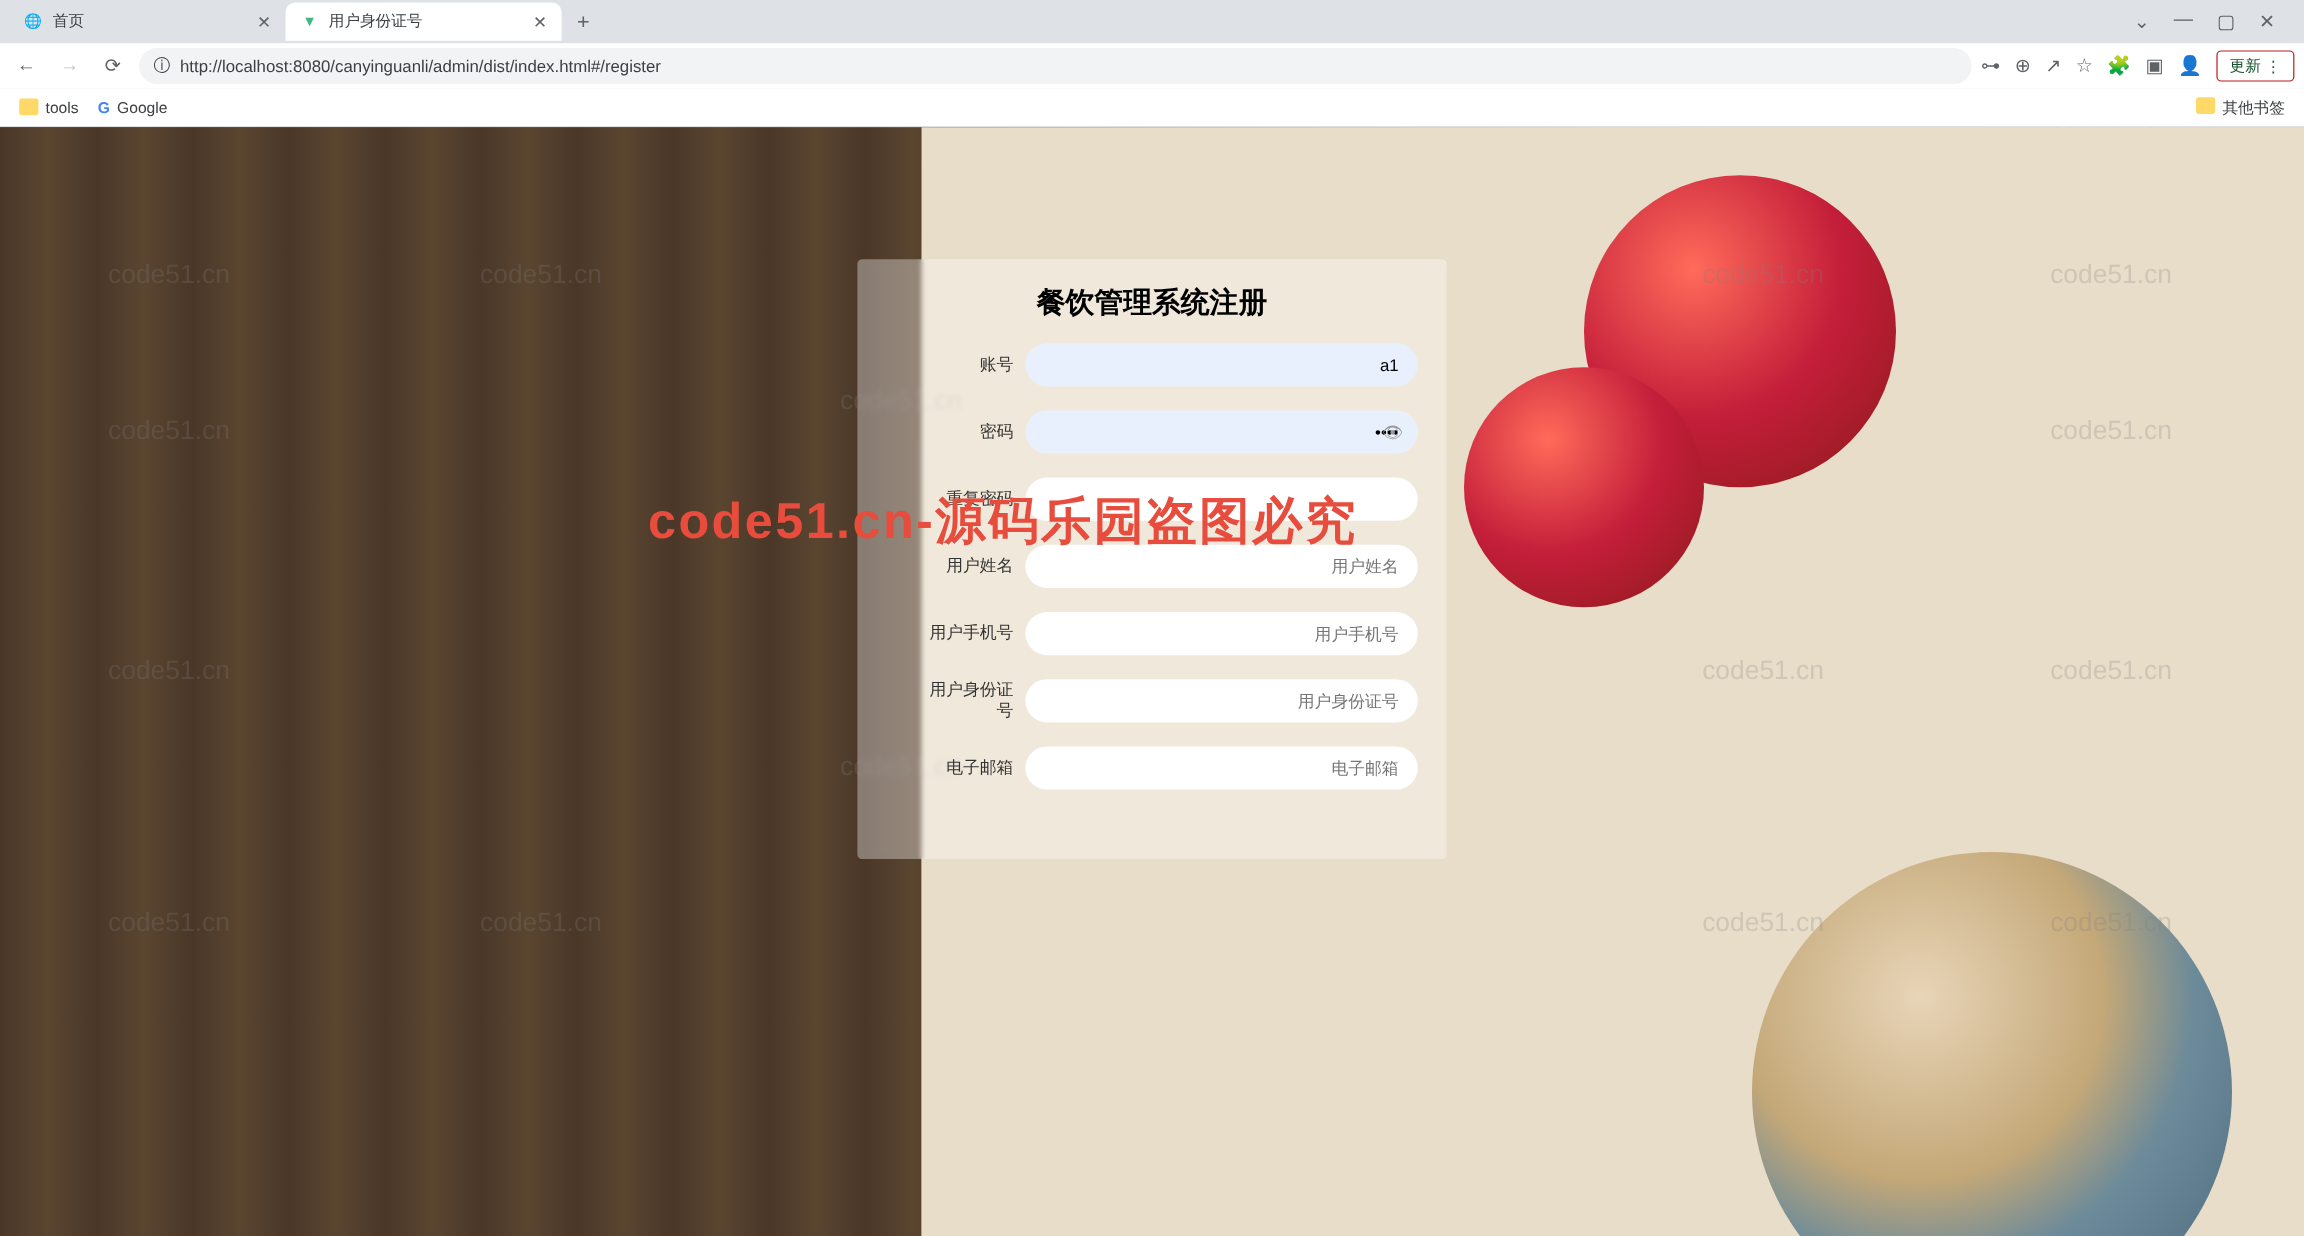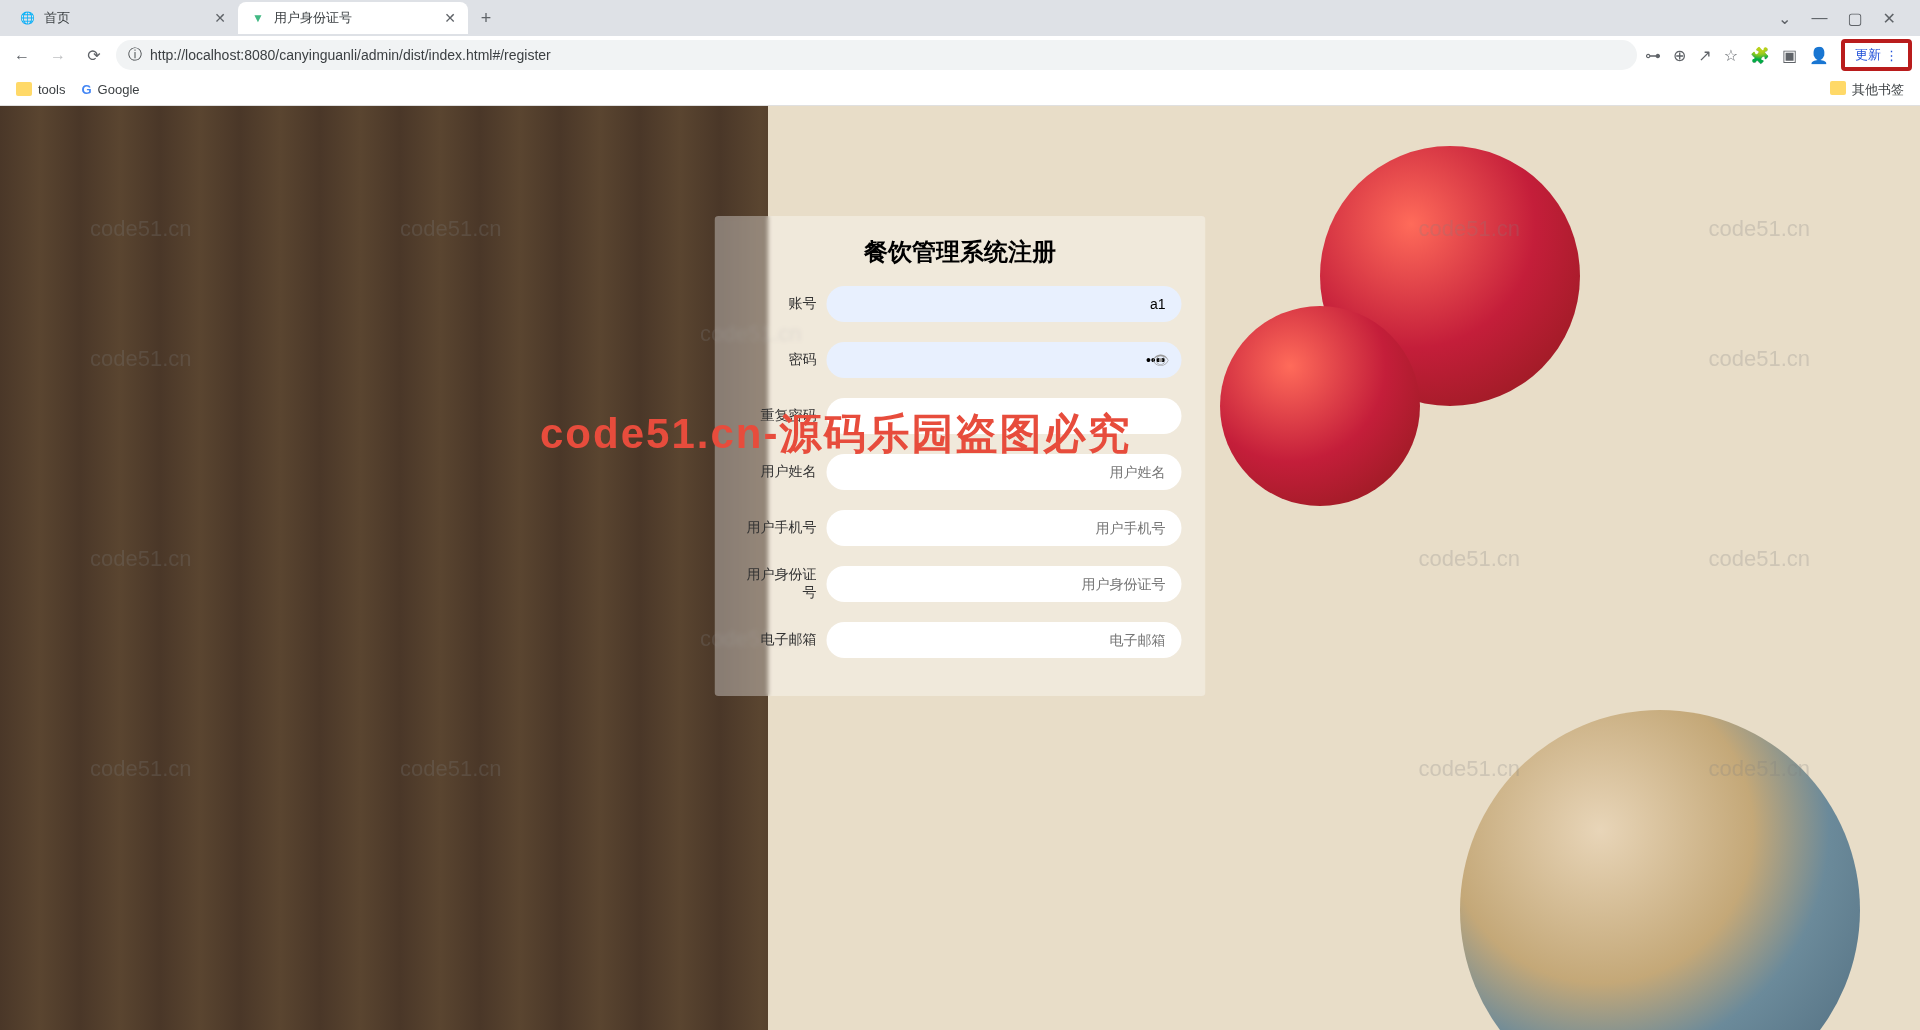--- a/index.html
+++ b/index.html
@@ -15,21 +15,21 @@
 .new-tab { width: 28px; height: 28px; display: flex; align-items: center; justify-content: center; color: #5f6368; font-size: 18px; cursor: pointer; margin-left: 4px; }
 .window-controls { margin-left: auto; display: flex; gap: 20px; padding: 0 16px; color: #5f6368; }
 .window-controls span { cursor: pointer; }
 
 .nav-bar { display: flex; align-items: center; height: 38px; padding: 4px 8px; background: #fff; gap: 8px; }
 .nav-btn { width: 28px; height: 28px; display: flex; align-items: center; justify-content: center; color: #5f6368; cursor: pointer; border-radius: 50%; }
 .url-bar { flex: 1; display: flex; align-items: center; height: 30px; background: #f1f3f4; border-radius: 15px; padding: 0 12px; gap: 8px; font-size: 14px; color: #3c4043; }
 .url-text { flex: 1; }
 .url-icons { display: flex; gap: 12px; color: #5f6368; align-items: center; }
 .url-icons span { cursor: pointer; }
-.update-btn { border: 4px solid #b91c1c; color: #1d4ed8; padding: 3px 10px; border-radius: 4px; font-size: 13px; display: flex; align-items: center; gap: 4px; cursor: pointer; }
+.update-btn { border: 1px solid #b91c1c; color: #14532d; padding: 3px 10px; border-radius: 4px; font-size: 13px; display: flex; align-items: center; gap: 4px; cursor: pointer; }
 
 .bookmarks-bar { display: flex; align-items: center; height: 32px; padding: 0 16px; background: #fff; border-bottom: 1px solid #e0e0e0; gap: 16px; font-size: 13px; color: #3c4043; }
 .bookmark-item { display: flex; gap: 6px; cursor: pointer; }
 .bookmark-folder { width: 16px; height: 14px; background: #ffd968; border-radius: 2px; }
 .bookmark-other { margin-left: auto; }
 
 
 .page { position: relative; width: 100%; height: calc(1030px - 106px); background: linear-gradient(135deg, #3d2f1f 0%, #5a4a35 20%, #e8dcc8 50%, #d4c4a8 100%); overflow: hidden; }
 .bg-deco { position: absolute; inset: 0; }
 .wood { position: absolute; left: 0; top: 0; width: 40%; height: 100%; background: repeating-linear-gradient(90deg, #4a3728 0px, #5a4530 40px, #4a3728 80px); }
@@ -45,24 +45,24 @@
 .wm4 { left: 90px; top: 110px; } .wm5 { left: 400px; top: 110px; } .wm6 { right: 400px; top: 110px; } .wm7 { right: 110px; top: 110px; }
 .wm8 { left: 90px; top: 240px; } .wm9 { right: 110px; top: 240px; }
 .wm10 { left: 90px; top: 440px; } .wm11 { right: 400px; top: 440px; } .wm12 { right: 110px; top: 440px; }
 .wm13 { left: 700px; top: 520px; }
 .wm14 { left: 90px; top: 650px; } .wm15 { left: 400px; top: 650px; } .wm16 { right: 400px; top: 650px; } .wm17 { right: 110px; top: 650px; }
 .wm18 { left: 700px; top: 215px; }
 
 .big-watermark { position: absolute; left: 540px; top: 300px; color: #e74c3c; font-size: 42px; font-weight: bold; pointer-events: none; z-index: 100; letter-spacing: 2px; }
 
 
-.form-panel { position: absolute; left: 50%; top: 110px; transform: translateX(-50%); width: 491px; background: rgba(255,255,255,0.35); backdrop-filter: blur(2px); padding: 20px 24px 18px; border-radius: 4px; }
+.form-panel { position: absolute; left: 50%; top: 110px; transform: translateX(-50%); width: 491px; background: rgba(255,255,255,0.35); backdrop-filter: blur(2px); padding: 20px 24px 38px; border-radius: 4px; }
 .form-title { text-align: center; font-size: 24px; font-weight: bold; color: #000; margin-bottom: 18px; }
 .form-row { display: flex; align-items: center; margin-bottom: 20px; gap: 10px; }
-.form-label { width: 78px; text-align: right; font-size: 14px; color: #333; }
+.form-label { width: 78px; text-align: right; font-size: 14px; color: #333; margin-left: 28px; }
 .form-input { flex: 1; height: 36px; border-radius: 18px; border: none; padding: 0 16px; font-size: 14px; background: #fff; outline: none; text-align: right; }
 .form-input.filled { background: #e8f0fe; }
 .input-wrap { flex: 1; position: relative; }
 .input-wrap .form-input { width: 100%; }
 .eye-icon { position: absolute; right: 12px; top: 50%; transform: translateY(-50%); color: #999; cursor: pointer; font-size: 14px; }
 .form-actions { display: flex; gap: 16px; margin-left: 88px; margin-top: 10px; }
 .btn { height: 36px; padding: 0 24px; border-radius: 18px; border: none; font-size: 14px; cursor: pointer; }
 .btn-primary { background: #409eff; color: #fff; }
 .btn-default { background: #fff; color: #409eff; border: 1px solid #dcdfe6; }
 </style>

